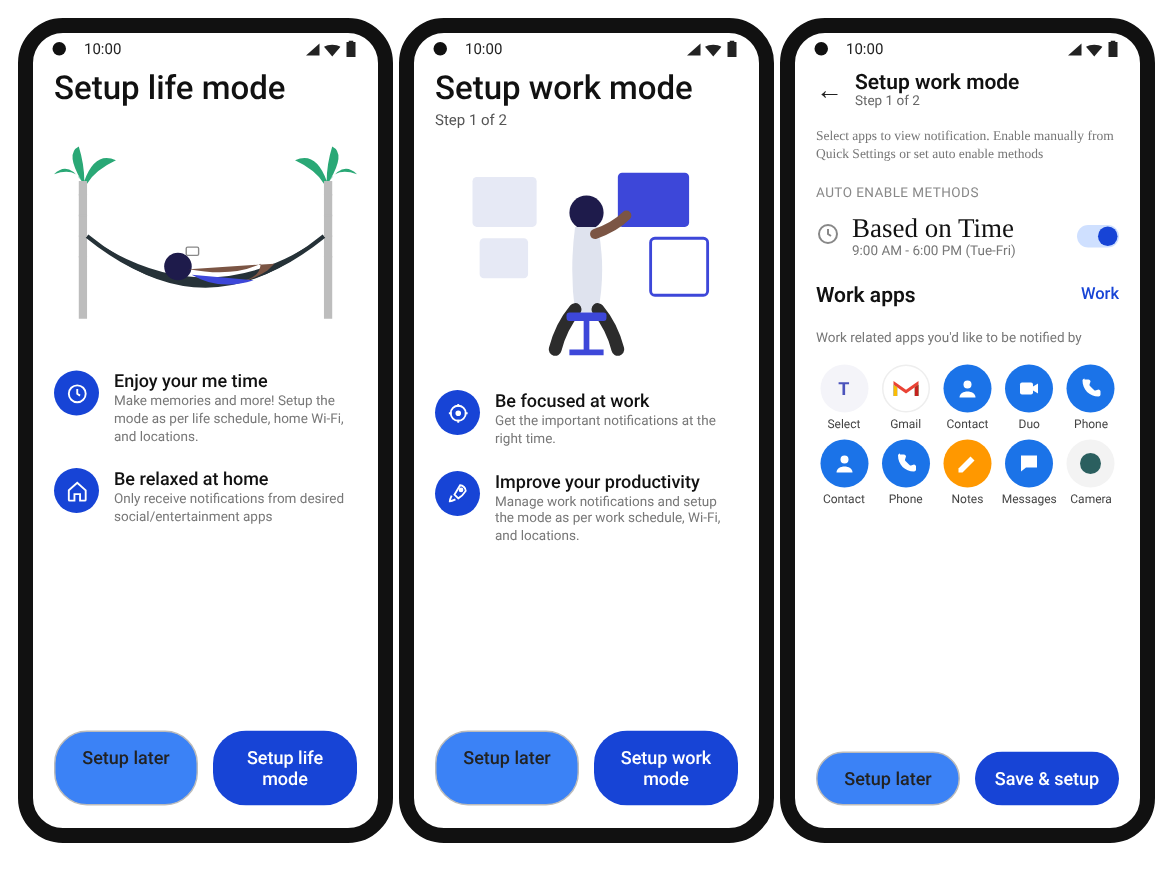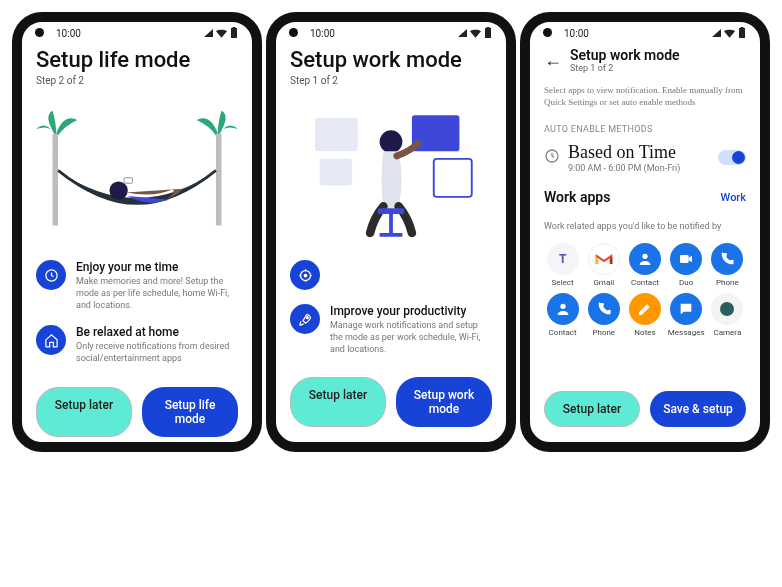--- a/index.html
+++ b/index.html
@@ -7,21 +7,21 @@
     background: #fff;
     font-family: -apple-system, BlinkMacSystemFont, "Segoe UI", Roboto, sans-serif;
     display: flex;
     justify-content: center;
     align-items: flex-start;
     padding: 12px 4px;
   }
   .phones { display: flex; gap: 4px; }
   .phone {
     width: 250px;
-    height: 440px;
+    height: 550px;
     border: 10px solid #111;
     border-radius: 30px;
     background: #fff;
     position: relative;
     overflow: hidden;
   }
   .camera-dot {
     position: absolute;
     top: 6px; left: 13px;
     width: 9px; height: 9px;
@@ -61,21 +61,21 @@
   }
   .btn {
     flex:1; border-radius: 22px;
     padding: 10px 6px;
     font-size: 12px;
     font-weight:500;
     text-align:center;
     border:1px solid transparent;
     cursor:pointer;
   }
-  .btn-outline { background:#5eead4; border-color:#bbb; color:#222; }
+  .btn-outline { background:#3b82f6; border-color:#bbb; color:#222; }
   .btn-primary { background:#1744d6; color:#fff; }
 
   
   .header-row { display:flex; align-items:center; gap:8px; margin-bottom:2px; }
   .back-arrow { font-size:18px; width:18px; color:#222; cursor:pointer; }
   .header-titles { display:flex; flex-direction:column; }
   .header-title { font-size:14px; font-weight:600; color:#111; }
   .header-step  { font-size:9px; color:#666; }
   .intro-text { font-size:9px; color:#777; line-height:1.3; margin-top:10px;font-family:Liberation Serif, serif; }
   .section-label { font-size:9px; color:#888; letter-spacing:.3px; margin-top:16px; text-transform:uppercase; }
@@ -86,21 +86,21 @@
   .method-sub { font-size:9px; color:#777; }
   .toggle {
     width:28px; height:15px; border-radius:10px; background:#cfe0ff;
     position:relative; cursor:pointer;
   }
   .toggle::after {
     content:""; position:absolute; right:1px; top:1px;
     width:13px; height:13px; border-radius:50%; background:#1744d6;
   }
   .more-options { font-size:11px; color:#1744d6; font-weight:500; margin-top:10px; cursor:pointer; }
-  .section-header-row { display:flex; justify-content:space-between; align-items:center; margin-top:16px; }
+  .section-header-row { display:flex; justify-content:space-between; align-items:flex-start; margin-top:16px; }
   .section-title { font-size:14px; font-weight:600; color:#111; }
   .section-edit  { font-size:11px; color:#1744d6; font-weight:500; cursor:pointer; }
   .section-sub   { font-size:9px; color:#777; margin-top:16px; }
   .app-grid { display:grid; grid-template-columns: repeat(5, 1fr); gap:6px 4px; margin-top:12px; }
   .app-cell { display:flex; flex-direction:column; align-items:center; gap:3px; cursor:pointer; }
   .app-ico { width:32px; height:32px; border-radius:50%; display:flex; align-items:center; justify-content:center; color:#fff; font-size:14px; }
   .app-lbl { font-size:8px; color:#444; }
   .teams   { background:#f4f4f9; color:#4b53bc; font-weight:700; font-size:12px; }
   .gmail   { background:#fff; border:1px solid #eee; }
   .contact, .duo, .phone-app, .contact2, .phone2, .messages { background:#1b73e8; }
@@ -127,21 +127,20 @@
         <span class="batt">
           <svg width="8" height="12" viewBox="0 0 8 12">
               <rect x="1" y="1" width="6" height="10" fill="#222"></rect>
               <rect x="2.5" y="0" width="3" height="1" fill="#222"></rect>
             </svg>
         </span>
       </span>
     </div>
     <div class="screen">
       <div class="page-title">Setup life mode</div>
-      <div class="step-label">Step 2 of 2</div>
       <div class="hero">
         <svg viewBox="0 0 220 150" width="210" height="150">
 
           <g fill="#2aa876">
             <path d="M20 30 Q10 15 0 25 Q15 20 20 30 Q8 10 18 5 Q22 18 22 30 Q30 8 45 15 Q30 22 24 32"></path>
             <path d="M200 30 Q210 15 220 25 Q205 20 200 30 Q212 10 202 5 Q198 18 198 30 Q190 8 175 15 Q190 22 196 32"></path>
           </g>
 
           <rect x="18" y="30" width="6" height="100" fill="#bdbdbd"></rect>
           <rect x="196" y="30" width="6" height="100" fill="#bdbdbd"></rect>
@@ -242,20 +241,24 @@
       </div>
       <div class="features">
         <div class="feature">
           <div class="feature-icon">
             <svg width="15" height="15" viewBox="0 0 24 24" fill="none" stroke="#fff" stroke-width="2">
                 <circle cx="12" cy="12" r="8"></circle>
                 <circle cx="12" cy="12" r="2" fill="#fff"></circle>
                 <path d="M12 2v3M12 19v3M2 12h3M19 12h3"></path>
               </svg>
           </div>
+          <div class="feature-text">
+            <div class="feature-title">Be focused at work</div>
+            <div class="feature-desc">Get the important notifications at the right  time.</div>
+          </div>
         </div>
         <div class="feature">
           <div class="feature-icon">
             <svg width="15" height="15" viewBox="0 0 24 24" fill="none" stroke="#fff" stroke-width="2">
                 <path d="M5 15c-2 4-2 6-2 6s2 0 6-2M14 4c3 0 6 3 6 6-3 5-8 8-8 8l-4-4s3-5 6-10z"></path>
                 <circle cx="15" cy="9" r="1.5" fill="#fff"></circle>
               </svg>
           </div>
           <div class="feature-text">
             <div class="feature-title">Improve your productivity</div>
@@ -302,21 +305,21 @@
       <div class="section-label">AUTO ENABLE METHODS</div>
       <div class="method-row">
         <div class="clock-icon">
           <svg width="16" height="16" viewBox="0 0 24 24" fill="none" stroke="#888" stroke-width="2">
               <circle cx="12" cy="12" r="9"></circle>
               <path d="M12 7v5l3 2"></path>
             </svg>
         </div>
         <div class="method-texts">
           <div class="method-title">Based on Time</div>
-          <div class="method-sub">9:00 AM - 6:00 PM (Mon-Fri)</div>
+          <div class="method-sub">9:00 AM - 6:00 PM (Tue-Fri)</div>
         </div>
         <div class="toggle"></div>
       </div>
 
       <div class="section-header-row">
         <div class="section-title">Work apps</div>
         <div class="section-edit">Work</div>
       </div>
       <div class="section-sub">Work related apps you'd like to be notified by</div>
 

